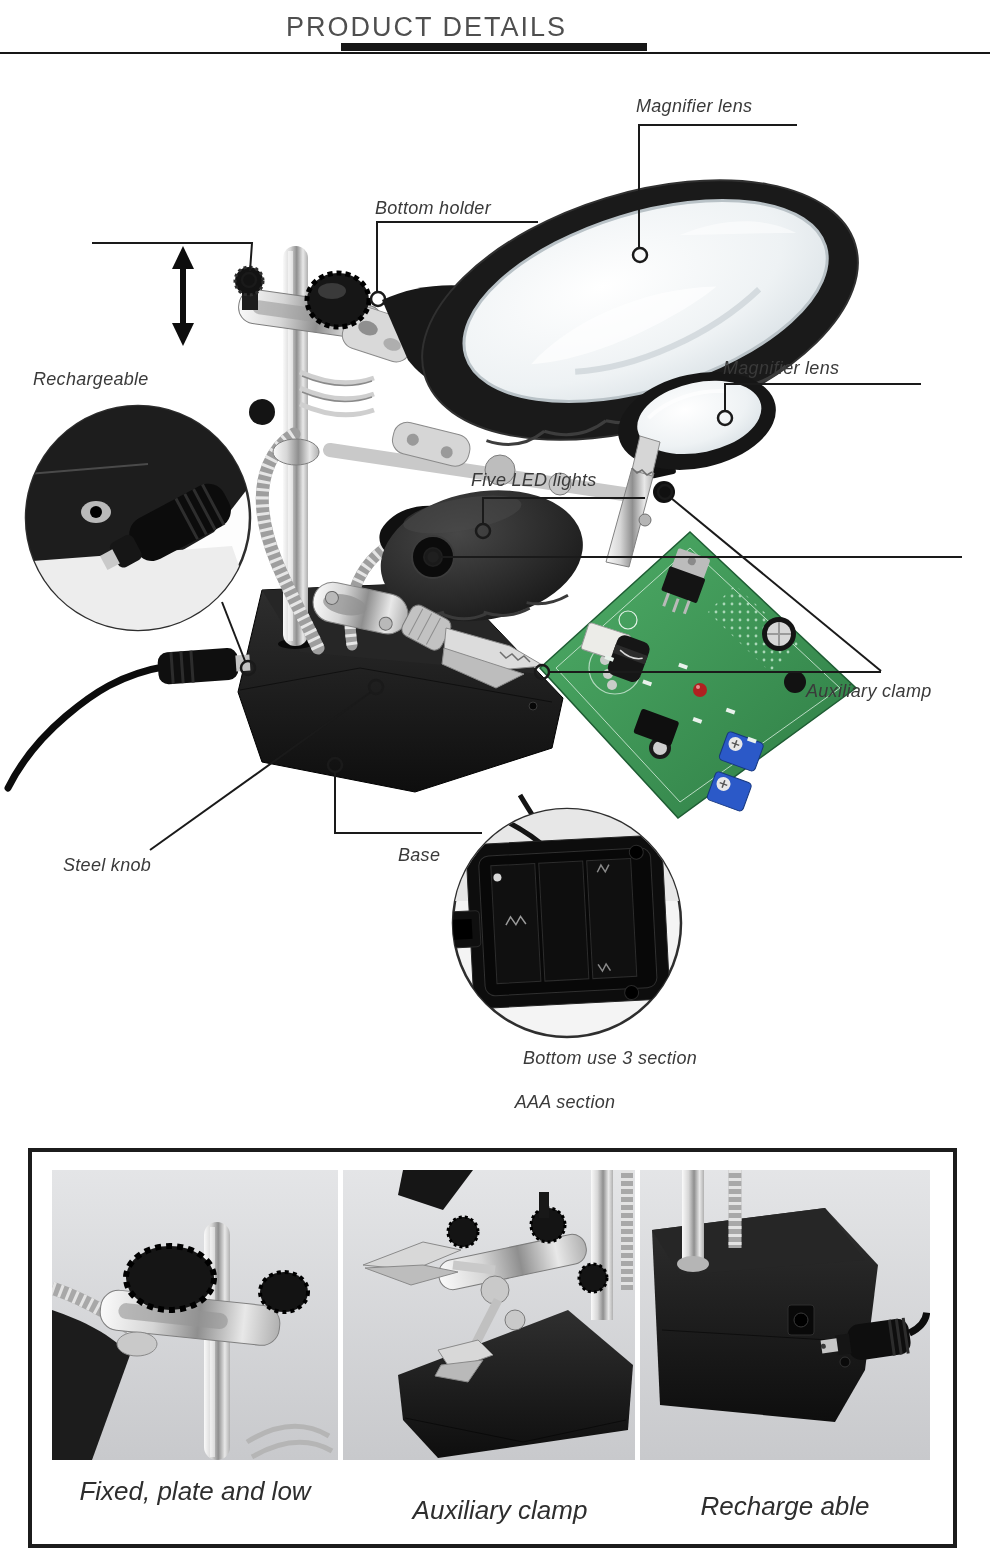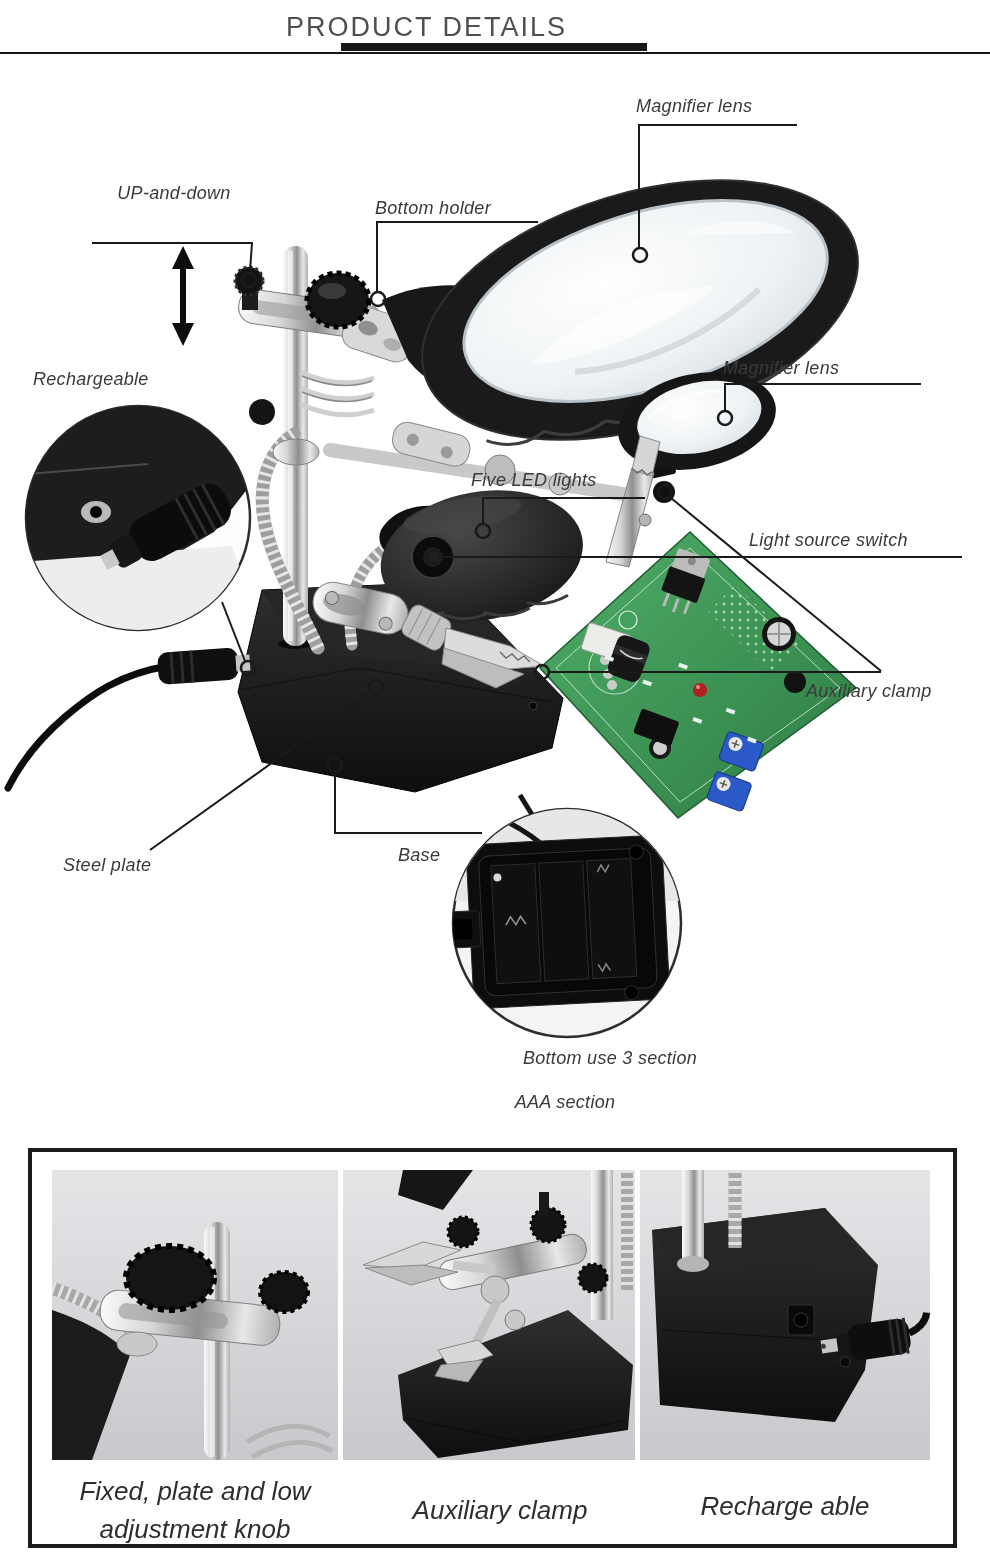--- a/index.html
+++ b/index.html
@@ -316,29 +316,27 @@
       <circle cx="376" cy="687" r="7" stroke-width="2.5"></circle>
       <path d="M335,773 V833 H482"></path>
       <circle cx="335" cy="765" r="7" stroke-width="2.5"></circle>
       <path d="M222,602 L245,661"></path>
       <circle cx="248" cy="668" r="7" stroke-width="2.5"></circle>
     </g>
   </svg>
 
   <div class="lbl" style="left:636px;top:92px;">Magnifier lens</div>
   <div class="lbl ctr" style="left:58px;top:179px;width:232px;">
-    <div>UP-and-down</div>
   </div>
   <div class="lbl" style="left:375px;top:194px;">Bottom holder</div>
   <div class="lbl" style="left:33px;top:365px;">Rechargeable</div>
   <div class="lbl" style="left:723px;top:354px;">Magnifier lens</div>
   <div class="lbl" style="left:471px;top:466px;">Five LED lights</div>
-  <div class="lbl" style="left:749px;top:526px;">Light source switch</div>
   <div class="lbl" style="left:806px;top:677px;">Auxiliary clamp</div>
-  <div class="lbl" style="left:63px;top:851px;">Steel plate</div>
+  <div class="lbl" style="left:63px;top:851px;">Steel knob</div>
   <div class="lbl" style="left:398px;top:841px;">Base</div>
   <div class="lbl ctr" style="left:440px;top:1044px;width:340px;">Bottom use 3 section</div>
   <div class="lbl ctr" style="left:415px;top:1088px;width:300px;">AAA section</div>
 
   <div class="gbox"></div>
 
   <div class="gphoto" style="left:52px;top:1170px;">
     <svg width="286" height="290" viewBox="0 0 286 290">
       <rect width="286" height="290" fill="url(#photoBG)"></rect>
       <path d="M0,140 C30,150 60,165 78,185 L40,290 L0,290 Z" fill="#1c1c1c"></path>
@@ -405,18 +403,17 @@
         <path d="M252,152 v36 M259,152 v36 M266,152 v36" stroke="#2c2c2c" stroke-width="3"></path>
         <rect x="196" y="160" width="14" height="20" fill="#151515"></rect>
         <rect x="181" y="163" width="16" height="13" fill="#c6c6c6"></rect>
         <circle cx="183" cy="169" r="2.5" fill="#3a3a3a"></circle>
       </g>
     </svg>
   </div>
 
   <div class="gcap ctr" style="left:50px;top:1472px;width:290px;">
     <div>Fixed, plate and low</div>
-    <div>adjustment knob</div>
   </div>
   <div class="gcap ctr" style="left:330px;top:1491px;width:340px;">Auxiliary clamp</div>
   <div class="gcap ctr" style="left:630px;top:1487px;width:310px;">Recharge able</div>
 
 </div>
 
 </body></html>

